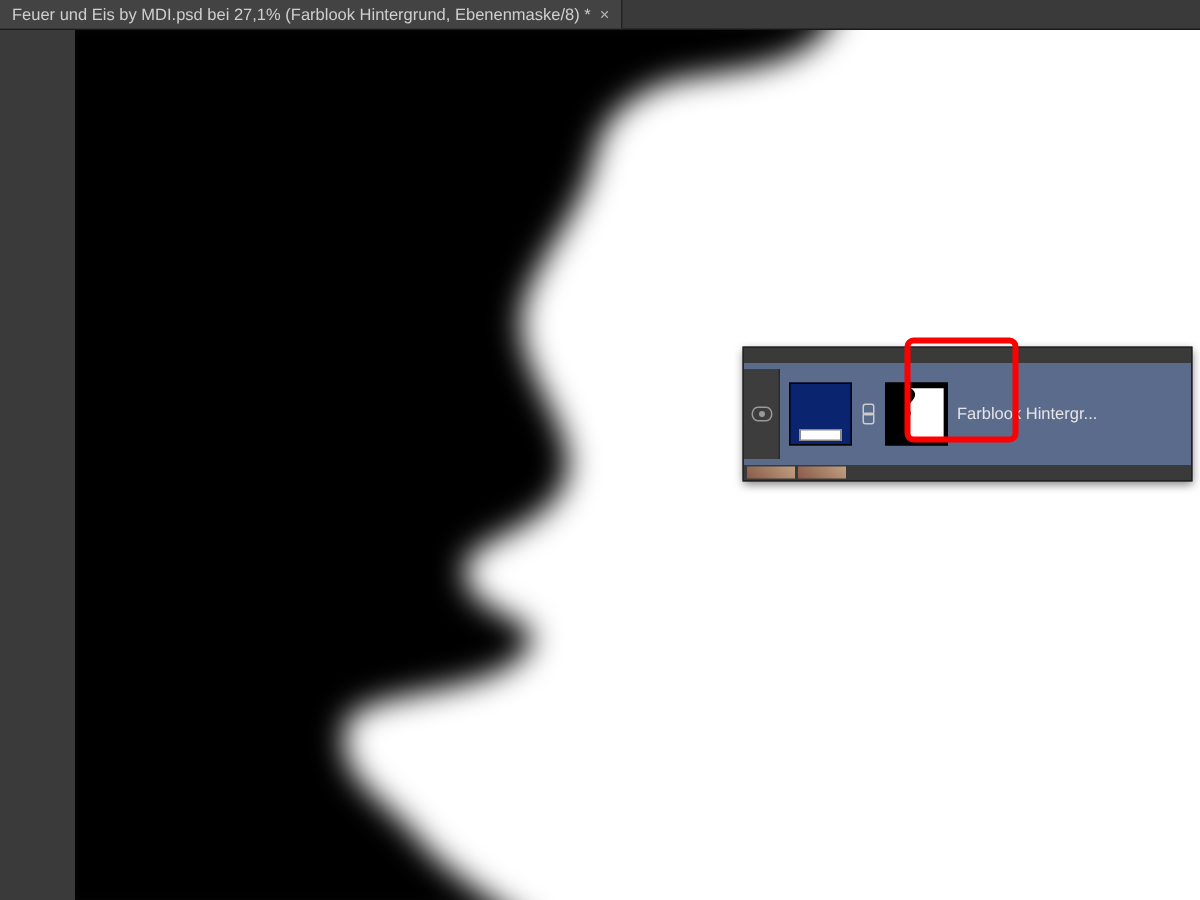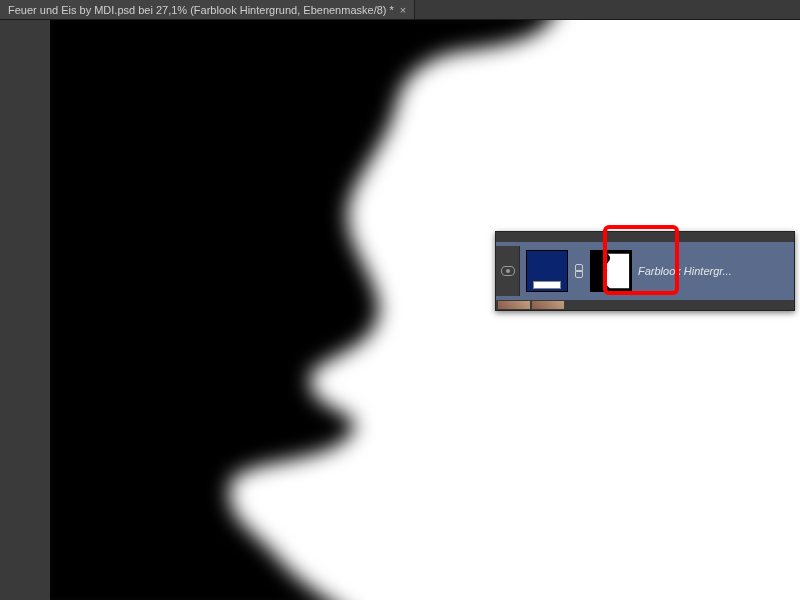--- a/index.html
+++ b/index.html
@@ -67,24 +67,23 @@
       left: 495px;
       top: 211px;
       width: 300px;
       background: #444;
       border: 1px solid #222;
       box-shadow: 0 2px 6px rgba(0,0,0,.5);
     }
     .layer-row {
       display: flex;
       align-items: center;
-      height: 58px;
+      height: 68px;
       padding: 4px 6px;
       gap: 6px;
-      font-style: italic;
     }
     .layer-row.selected {
       background: #5a6b8c;
     }
     .vis-col {
       width: 24px;
       height: 100%;
       background: #3d3d3d;
       display: flex;
       align-items: center;

